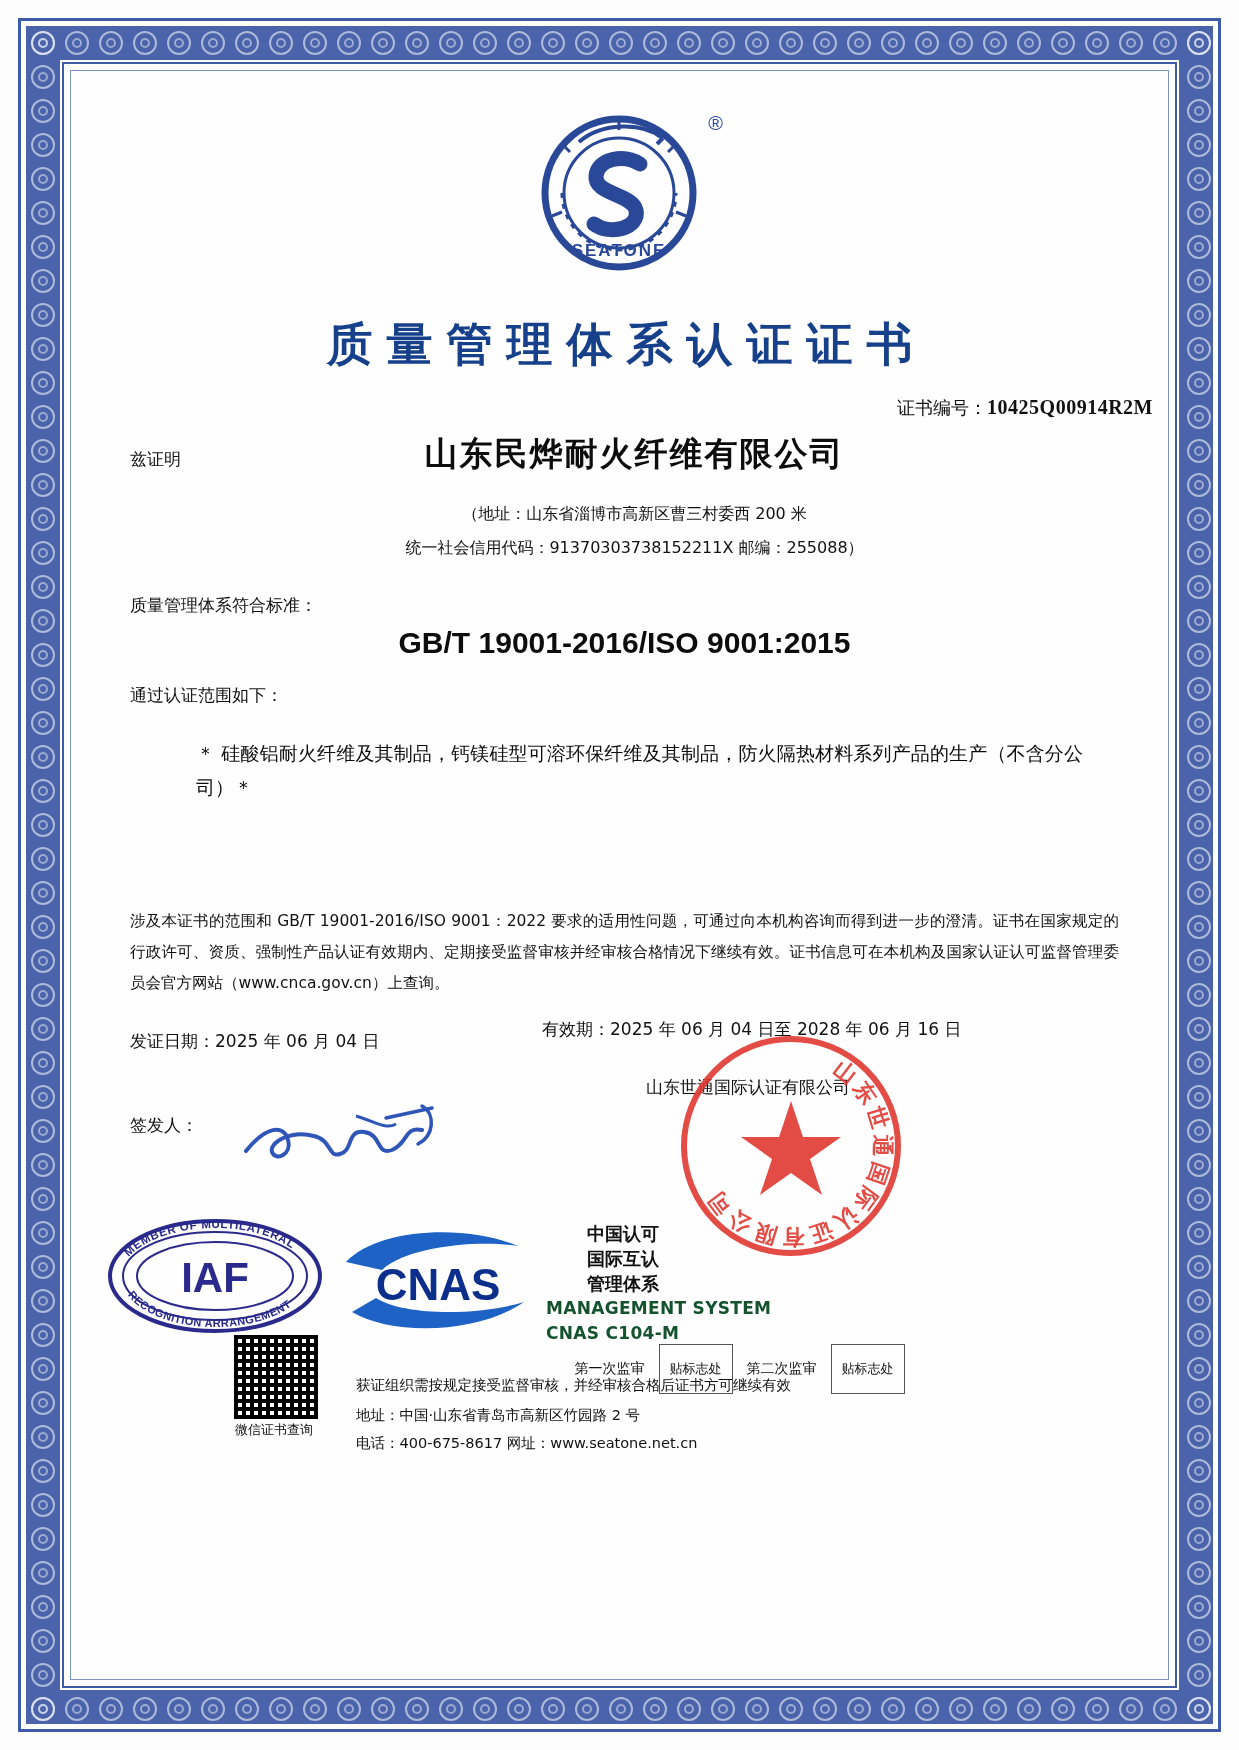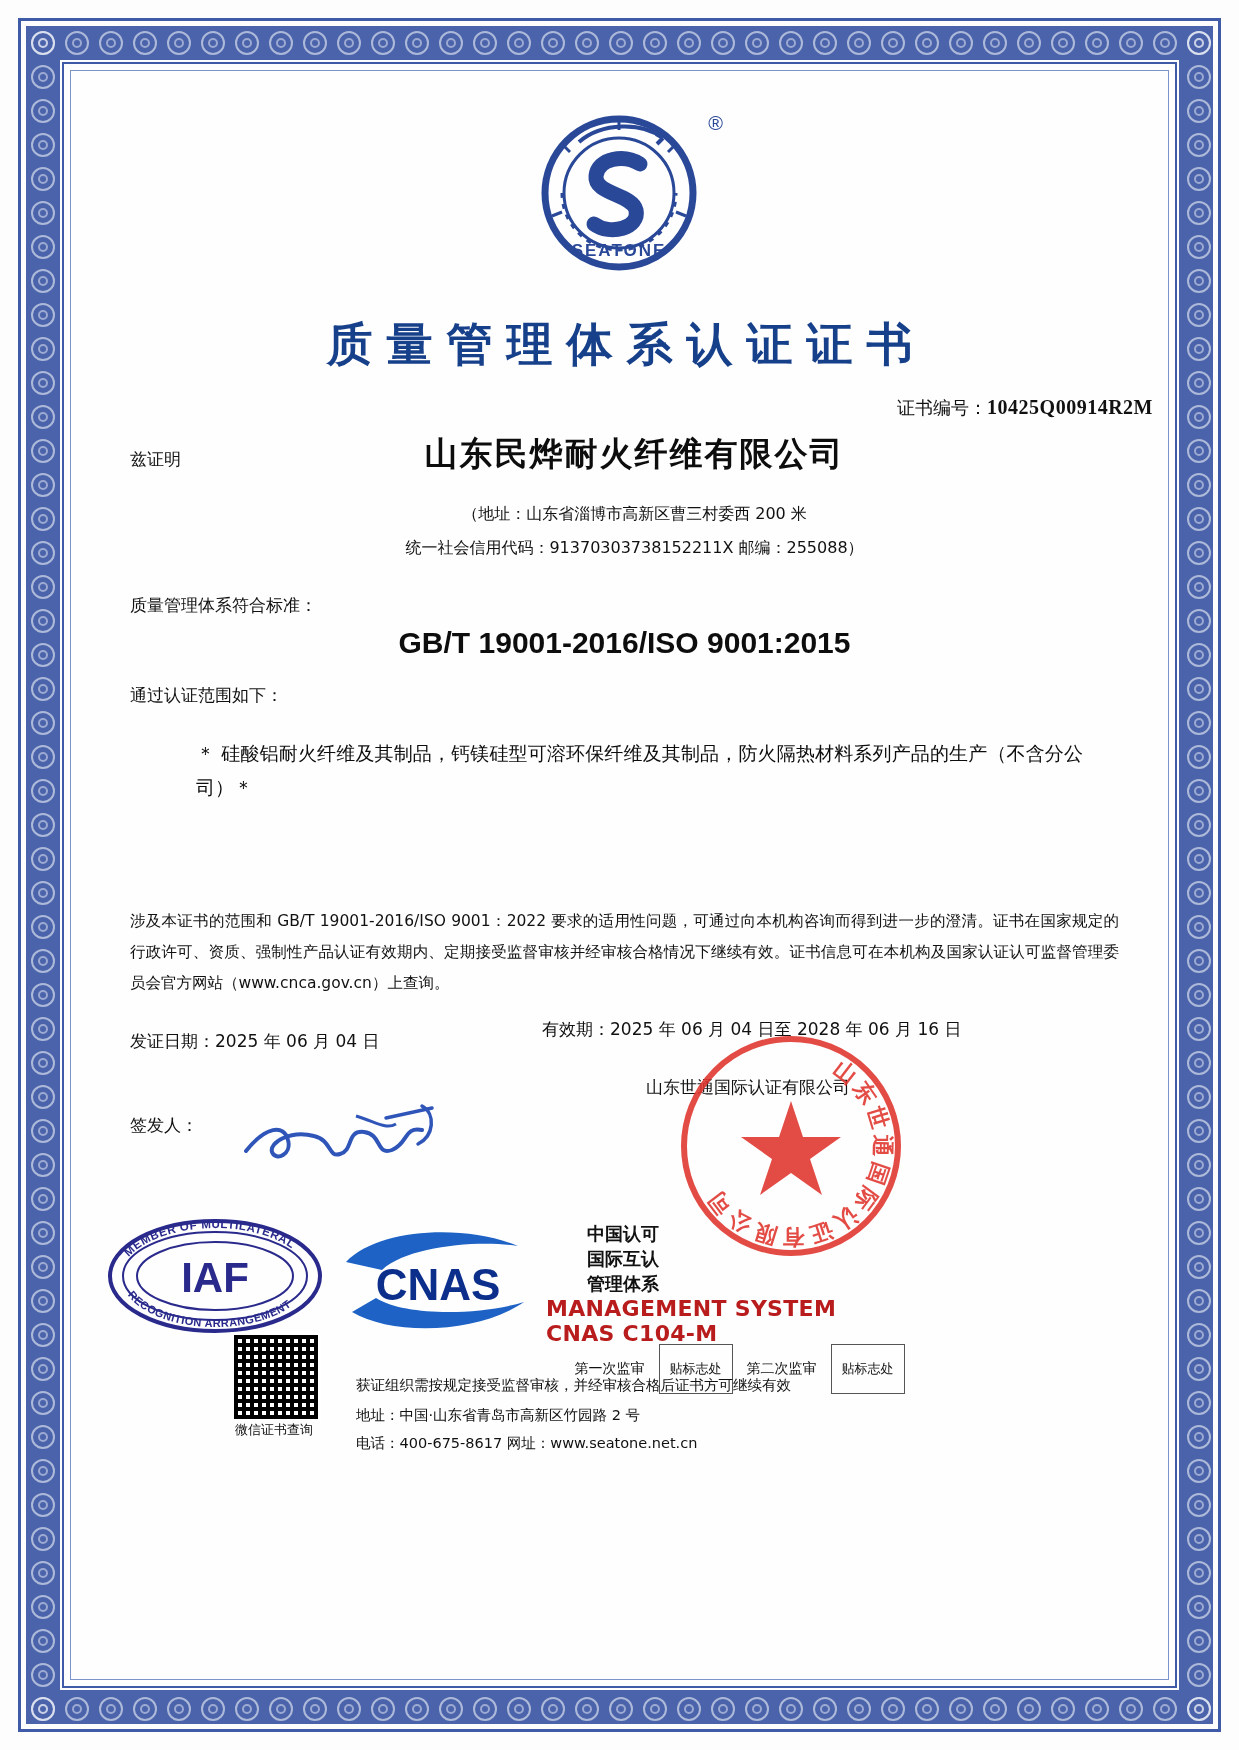--- a/index.html
+++ b/index.html
@@ -266,21 +266,21 @@
   }
   .cnas-text {
     position: absolute;
     top: 1145px;
     left: 470px;
     font-family: "DejaVu Sans", "Liberation Sans", sans-serif;
     color: #0b2f8a;
     line-height: 25px;
   }
   .cnas-text .cn { font-size: 18px; font-weight: bold; color: #111; margin-left: 41px; }
-  .cnas-text .en { font-size: 22px; font-weight: bold; color: #b91c1c; letter-spacing: 0.3px;}
+  .cnas-text .en { font-size: 17px; font-weight: bold; color: #14532d; letter-spacing: 0.3px;}
 
   .qr {
     position: absolute;
     top: 1256px;
     left: 155px;
     width: 84px;
     height: 84px;
     background:
       repeating-linear-gradient(0deg, #000 0 4px, #fff 4px 8px),
       repeating-linear-gradient(90deg, #000 0 4px, #fff 4px 8px);

